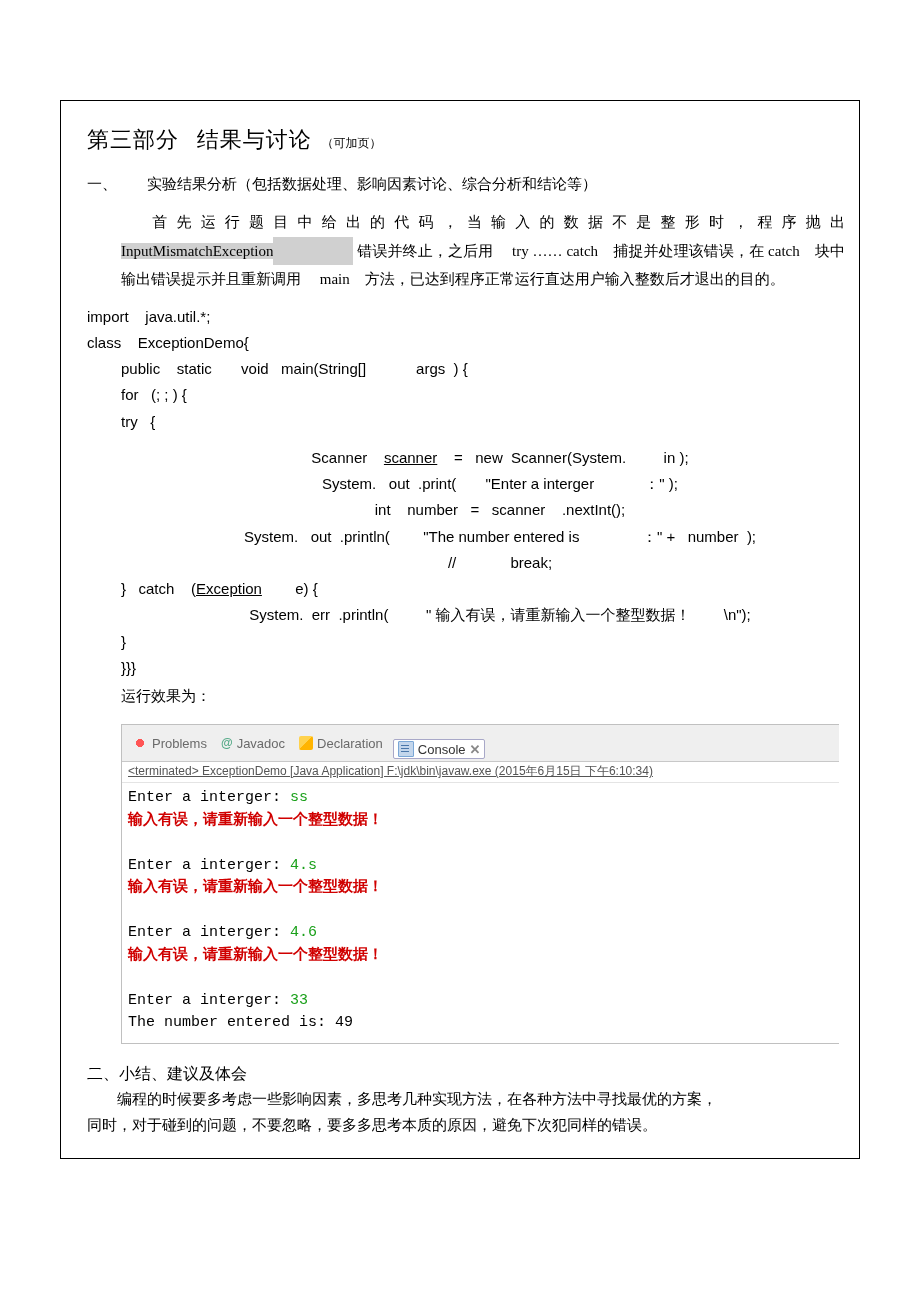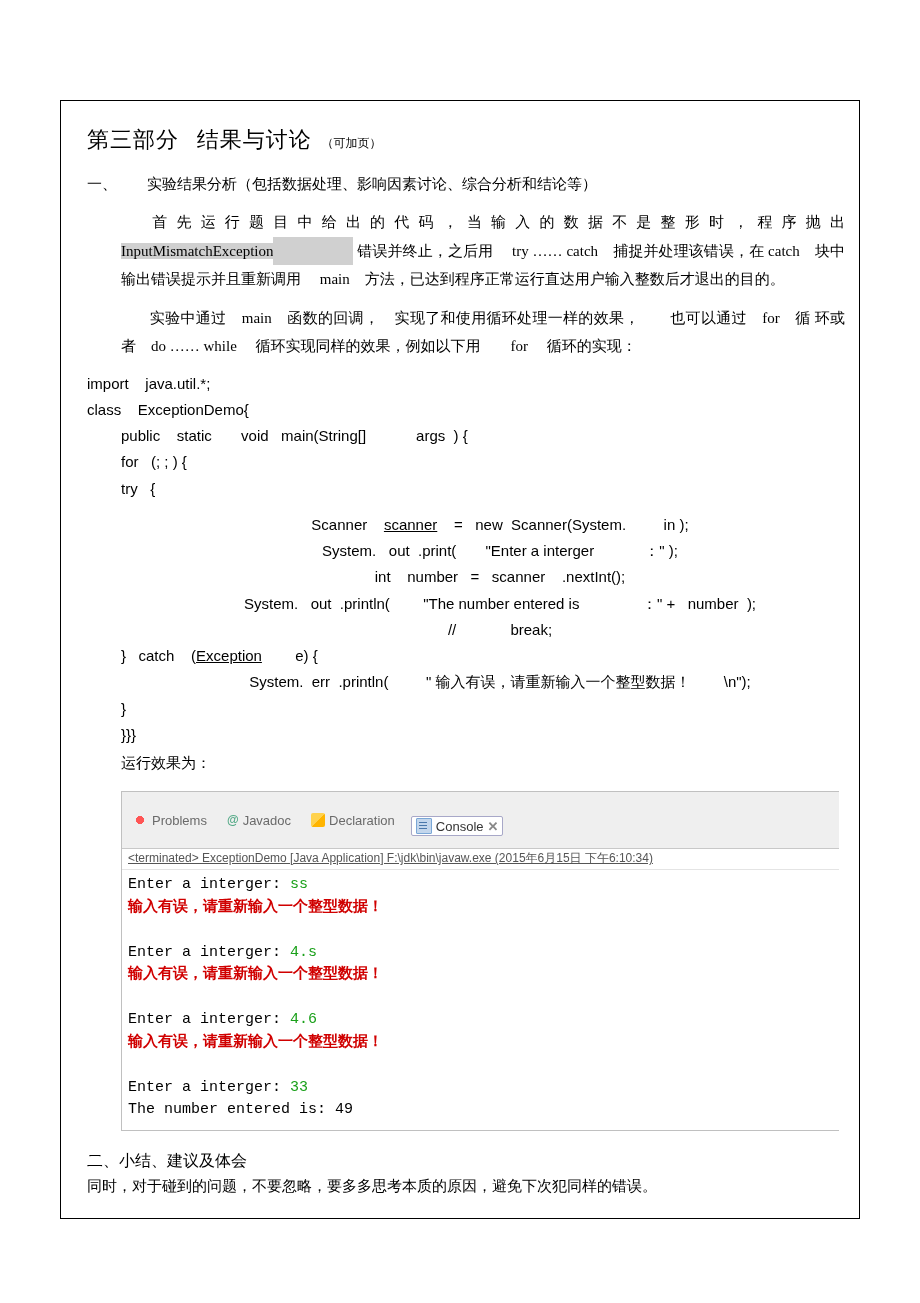--- a/index.html
+++ b/index.html
@@ -66,22 +66,22 @@
   .console-box {
     margin: 0 10px 20px 34px;
     border-left: 1px solid #c0c0c0;
     border-top: 1px solid #c0c0c0;
     border-bottom: 1px solid #c0c0c0;
     background: #fff;
   }
   .tabbar {
     display: flex;
     align-items: center;
-    gap: 12px;
-    padding: 12px 6px;
+    gap: 6px;
+    padding: 2px 6px;
     border-bottom: 1px solid #c8c8c8;
     font-family: Tahoma, Arial, sans-serif;
     font-size: 13px;
     color: #6a6a6a;
     background: #efefef;
   }
   .tabbar .tab {
     display: flex;
     align-items: center;
     gap: 4px;
@@ -149,24 +149,20 @@
 
     <div class="h2">一、　　实验结果分析（包括数据处理、影响因素讨论、综合分析和结论等）</div>
 
     <p class="para">
       <span class="first-indent"></span><span>首 先 运 行 题 目 中 给 出 的 代 码 ， 当 输 入 的 数 据 不 是 整 形 时 ， 程 序 抛 出</span>
       <span class="hl">InputMismatchException</span><span style="display:inline-block;background:#d0d0d0;width:80px;">&nbsp;</span>
       <span>错误并终止，之后用　 try …… catch　捕捉并处理该错误，在</span>
       <span>catch　块中输出错误提示并且重新调用　 main　方法，已达到程序正常运行直达用户输入整数后才退出的目的。</span>
     </p>
 
-    <p class="para">
-      <span class="first-indent"></span><span>实验中通过　main　函数的回调，　实现了和使用循环处理一样的效果，　　也可以通过　for　循</span>
-      <span>环或者　do …… while　 循环实现同样的效果，例如以下用　　for　 循环的实现：</span>
-    </p>
 
     <div class="codeblk">
       <div class="row">import    java.util.*;</div>
       <div class="row">class    ExceptionDemo{</div>
       <div class="row ind1">public    static       void   main(String[]            args  ) {</div>
       <div class="row ind1">for   (; ; ) {</div>
       <div class="row ind1">try   {</div>
       <div class="row" style="height:10px"></div>
       <div class="row ind2"><span>Scanner    </span><span class="uline">scanner</span><span>    =   new  Scanner(System.         in );</span></div>
       <div class="row ind2">System.   out  .print(       "Enter a interger            ：" );</div>
@@ -210,16 +206,17 @@
 <span class="cnorm"></span>
 <span class="cnorm">Enter a interger: </span><span class="cin">4.6</span>
 <span class="cerr">输入有误，请重新输入一个整型数据！</span>
 <span class="cnorm"></span>
 <span class="cnorm">Enter a interger: </span><span class="cin">33</span>
 <span class="cnorm">The number entered is: 49</span>
 </div>
     </div>
 
     <div class="sec2">二、小结、建议及体会</div>
+    <div class="p2">　　编程的时候要多考虑一些影响因素，多思考几种实现方法，在各种方法中寻找最优的方案，</div>
     <div class="p2">同时，对于碰到的问题，不要忽略，要多多思考本质的原因，避免下次犯同样的错误。</div>
 
   </div>
 </div>
 
 </body></html>

